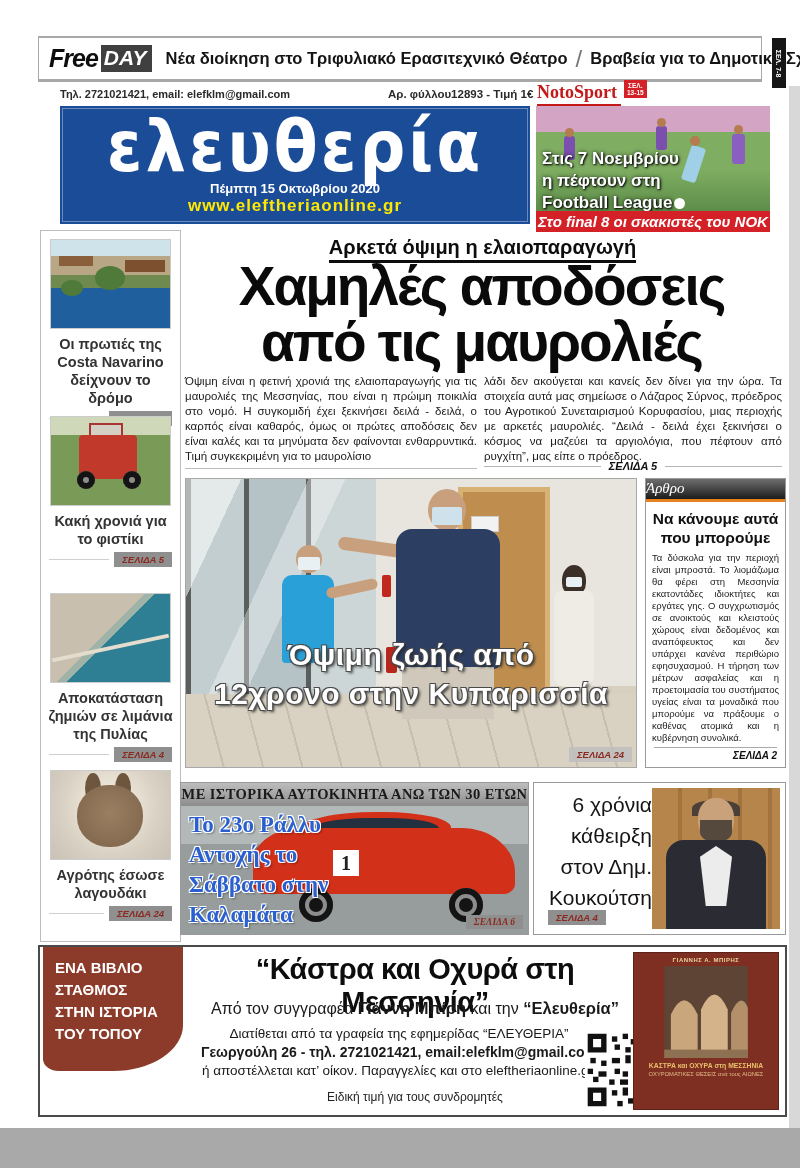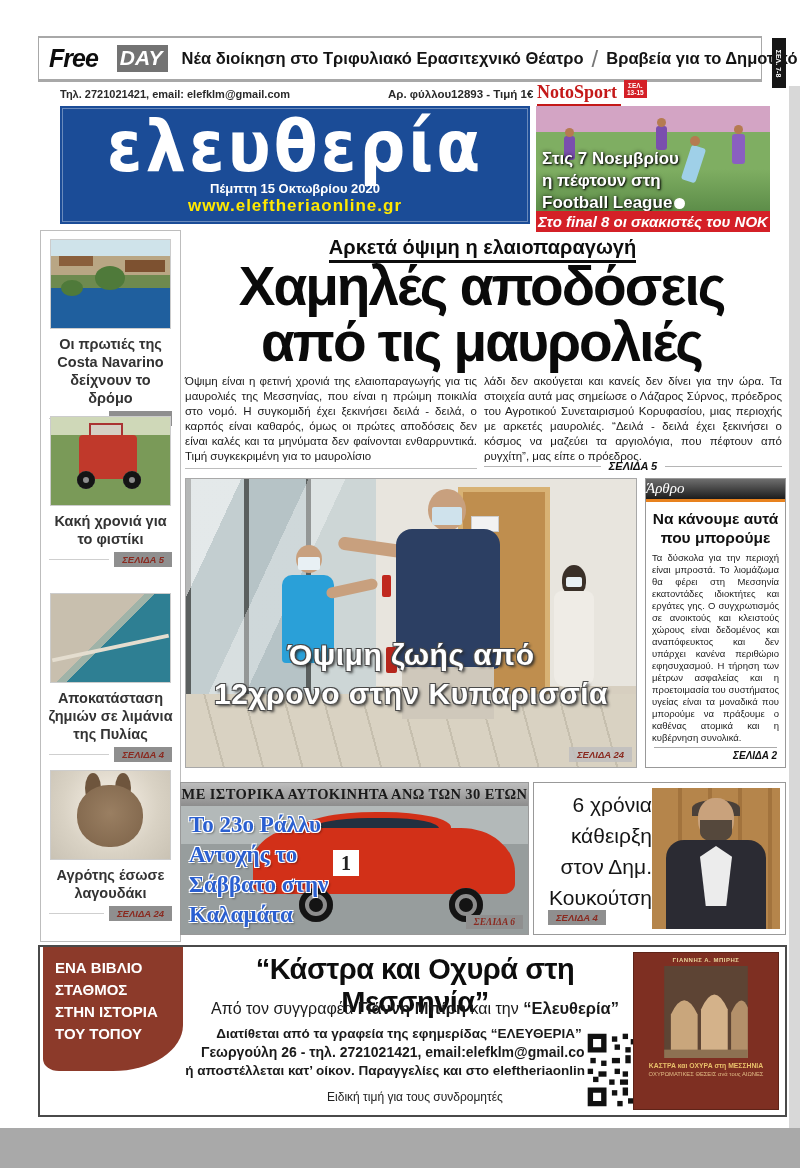--- a/index.html
+++ b/index.html
@@ -10,22 +10,22 @@
   
   .edge-bottom{left:0;top:1128px;width:800px;height:40px;background:#a9a9a9;}
   .edge-right{left:789px;top:86px;width:11px;height:1042px;background:#d8d8d8;}
 
   
   .topbar{left:38px;top:36px;width:724px;height:46px;border:1px solid #a8a8a8;
           border-top-width:2px;border-bottom-width:3px;display:flex;align-items:center;
           padding:0 10px;box-sizing:border-box;background:#fff;}
   .freeday{display:flex;align-items:center;margin-right:14px;flex:0 0 auto;}
   .freeday .free{font-size:25px;font-weight:bold;font-style:italic;color:#0d0d0d;letter-spacing:-1px;}
-  .freeday .day{font-size:21px;font-weight:bold;font-style:italic;color:#fff;background:#737373;
-                padding:1px 5px 2px 3px;margin-left:19px;}
+  .freeday .day{font-size:21px;font-weight:bold;font-style:italic;color:#fff;background:#404040;
+                padding:1px 5px 2px 3px;margin-left:3px;}
   .topnews{font-size:16.5px;font-weight:bold;color:#141414;white-space:nowrap;}
   .topsep{font-size:24px;color:#777;font-weight:normal;margin:0 8px;}
   .sidebadge{left:772px;top:38px;width:14px;height:50px;background:#161616;display:flex;
              align-items:center;justify-content:center;}
   .sidebadge span{transform:rotate(90deg);color:#fff;font-size:7px;font-weight:bold;white-space:nowrap;}
 
   
   .contact{left:60px;top:88px;font-size:11px;font-weight:bold;color:#2a2a2a;}
   .issue{left:388px;top:88px;font-size:11.5px;font-weight:bold;color:#2a2a2a;}
   .notosport-title{left:537px;top:80px;display:flex;align-items:flex-start;}
@@ -170,21 +170,21 @@
 
   
   .ad{left:38px;top:945px;width:749px;height:172px;border:2px solid #4a4a4a;box-sizing:border-box;background:#fff;}
   .ad-side{position:absolute;left:3px;top:0;width:140px;height:124px;background:#8c3a2a;
       border-radius:0 0 70px 16px / 0 0 46px 12px;color:#fff;font-weight:bold;font-size:15px;
       line-height:22px;padding:10px 0 0 12px;box-sizing:border-box;}
   .ad-title{position:absolute;left:150px;top:6px;width:450px;text-align:center;font-size:29px;
       font-weight:bold;color:#0d0d0d;letter-spacing:-.5px;}
   .ad-byline{position:absolute;left:150px;top:52px;width:450px;text-align:center;font-size:16px;color:#1a1a1a;}
   .ad-byline b{font-size:16.5px;}
-  .ad-line{position:absolute;left:118px;top:79px;width:482px;text-align:center;font-size:13.5px;color:#1a1a1a;font-weight:bold;}
+  .ad-line{position:absolute;left:118px;top:79px;width:482px;text-align:center;font-size:13.5px;color:#1a1a1a;}
   .ad-line2{top:97px;font-weight:bold;font-size:14px;}
   .ad-line3{top:116px;}
   .ad-note{position:absolute;left:150px;top:143px;width:450px;text-align:center;font-size:12px;color:#222;}
   .qr{position:absolute;left:545px;top:84px;width:78px;height:78px;background:#fff;}
   .book{position:absolute;right:6px;top:5px;width:146px;height:158px;background:#7e2f22;
       box-shadow:inset 0 0 0 1px #5e2318;text-align:center;}
   .bk-author{font-size:6px;color:#e8d49a;font-weight:bold;margin-top:5px;letter-spacing:.5px;}
   .bk-photo{width:96px;height:92px;margin:3px auto 3px;display:block;}
   .bk-title{font-size:6.8px;font-weight:bold;color:#e8c06a;line-height:9px;padding:0 4px;}
   .bk-sub{font-size:5.8px;color:#e0ba84;line-height:8px;}

